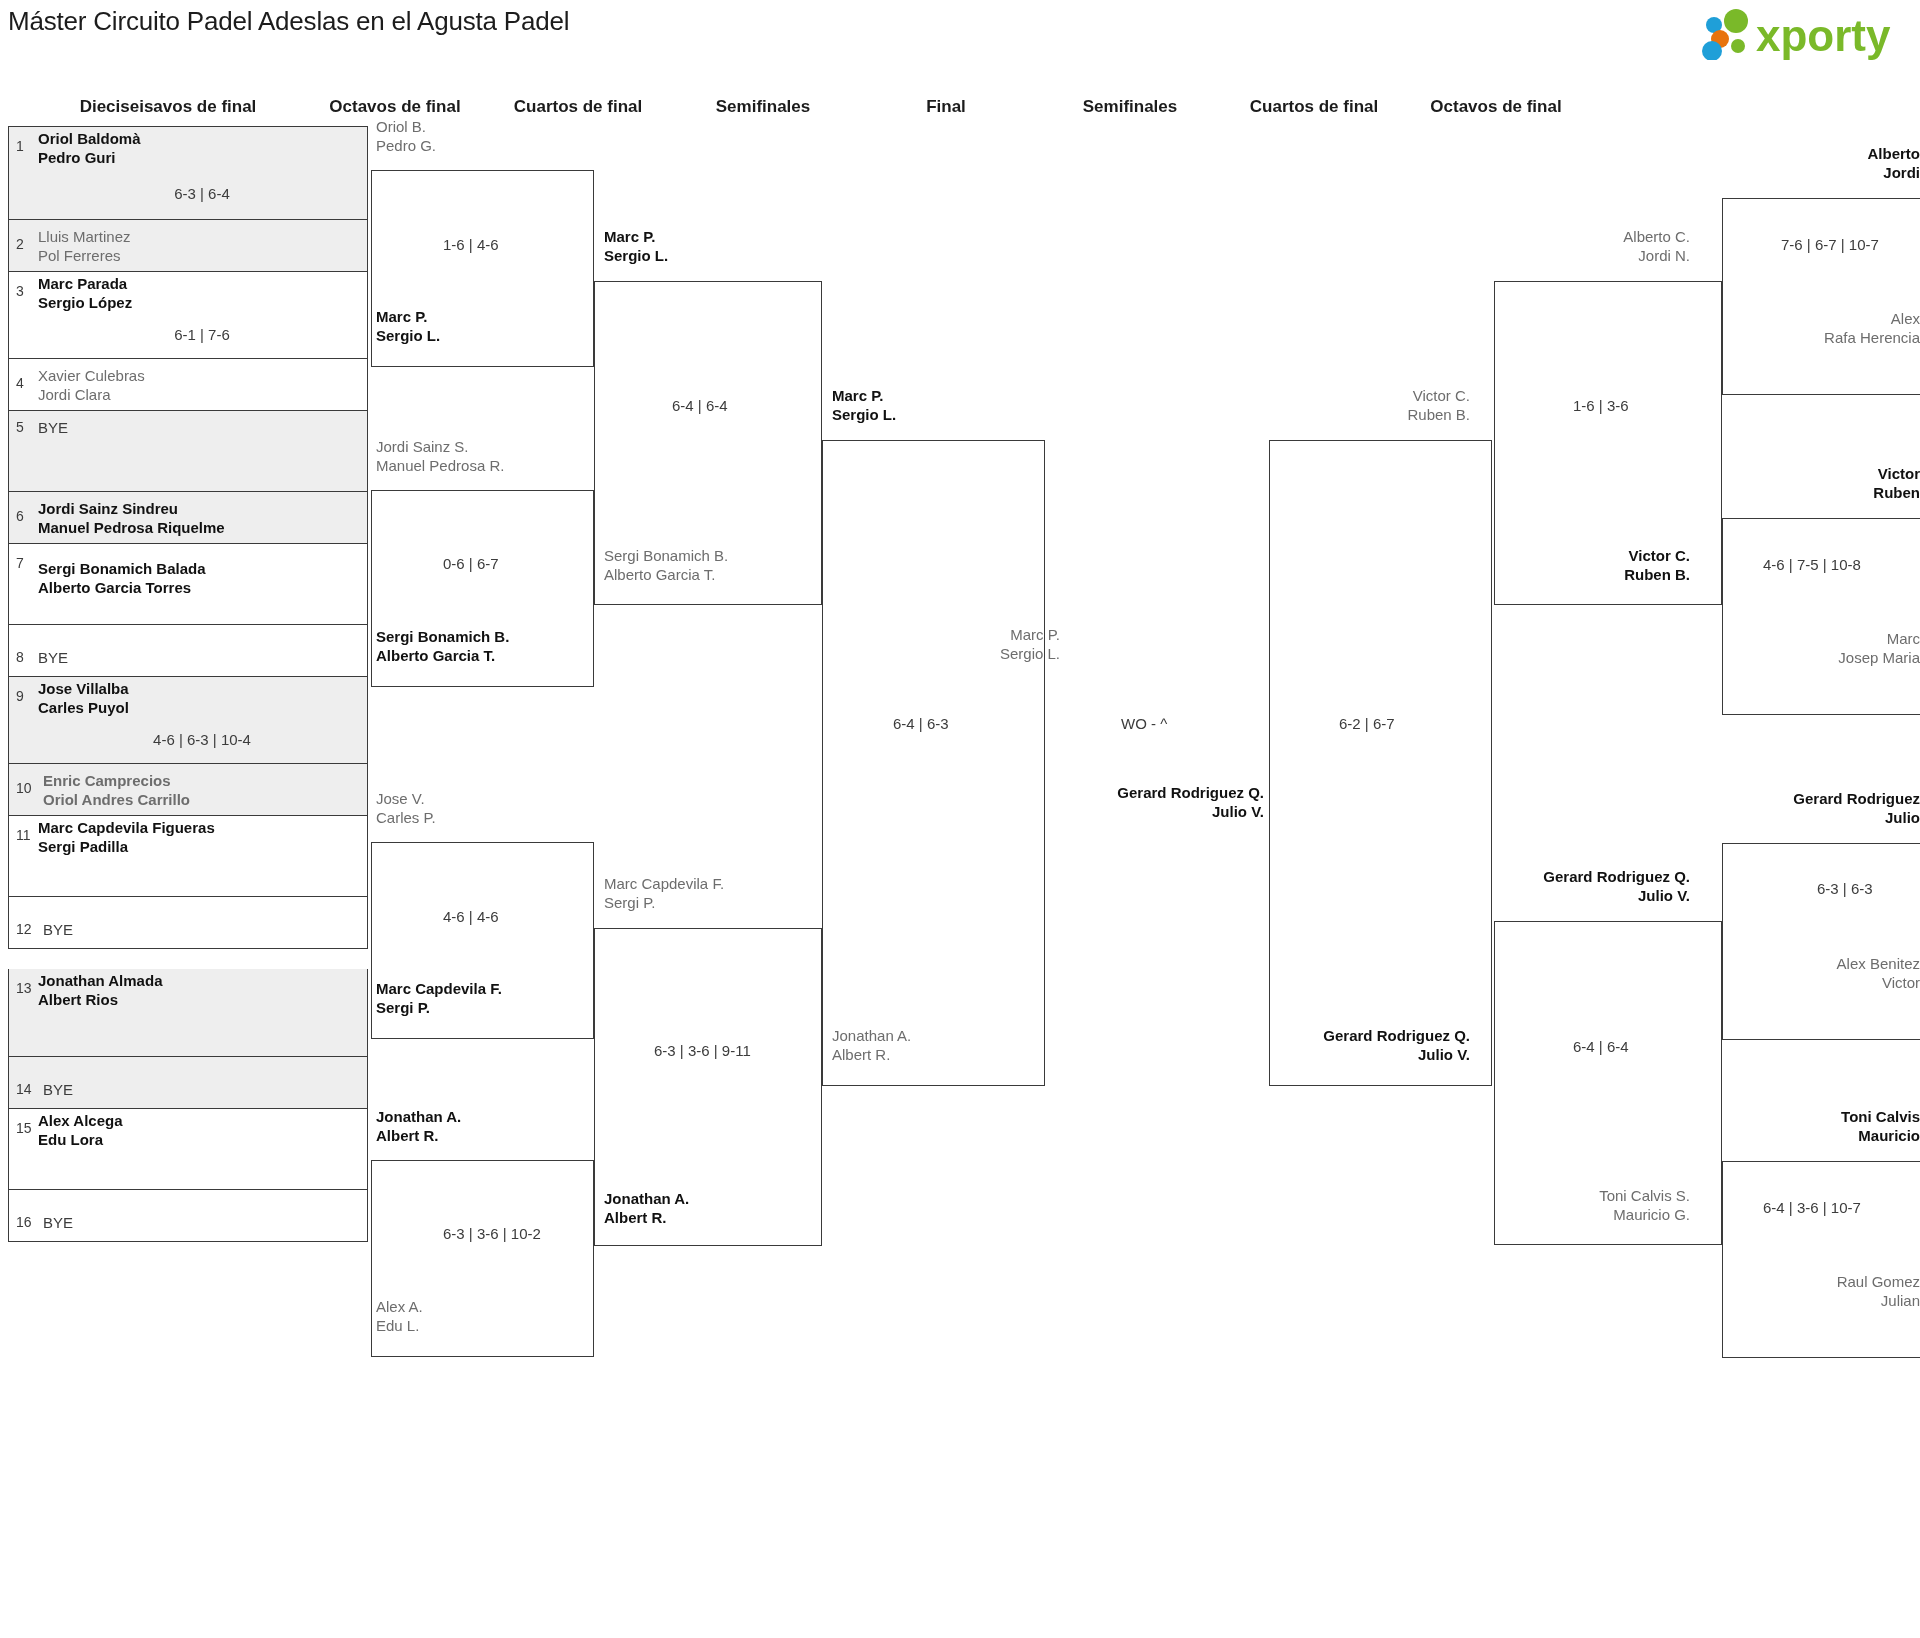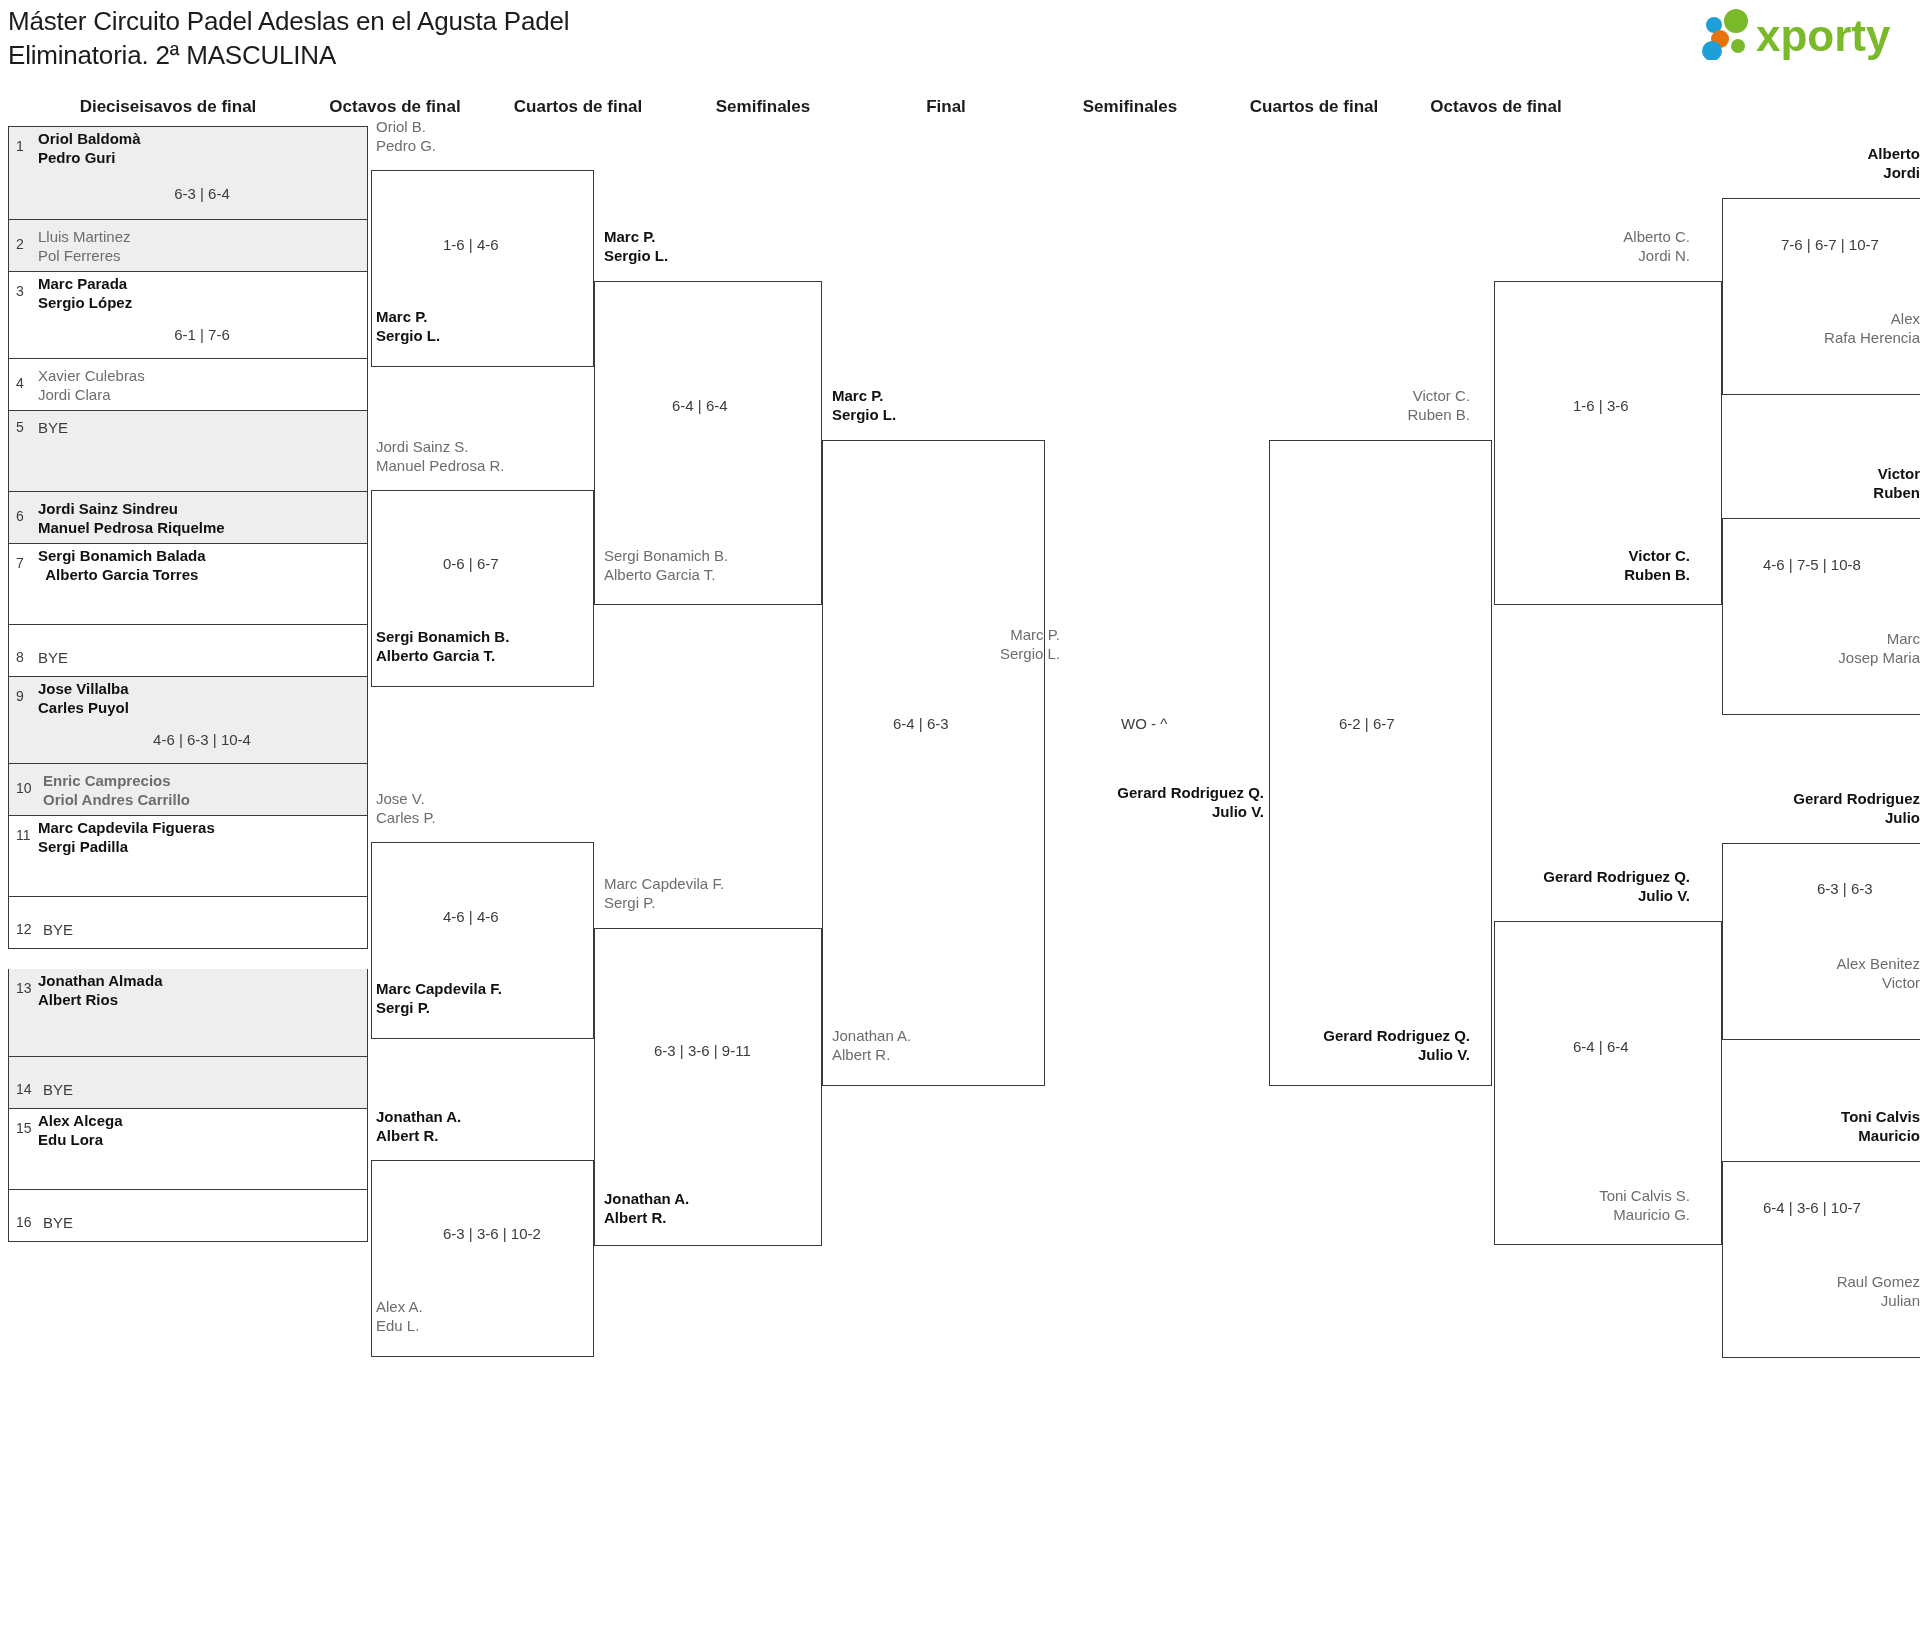--- a/index.html
+++ b/index.html
@@ -68,21 +68,20 @@
   .nm .l2{display:block;}
 </style>
 </head>
 <body>
 
 <div class="root">
 
   <div id="header">
     <div id="title-block">
       <div class="title-line">Máster Circuito Padel Adeslas en el Agusta Padel</div>
-      <div class="title-line">Eliminatoria. 2ª MASCULINA</div>
     </div>
 
     <div id="logo">
       <svg width="214" height="52" viewBox="0 0 214 52" xmlns="http://www.w3.org/2000/svg" aria-hidden="true">
         <circle cx="16" cy="17" r="8" fill="#1f9fd8"></circle>
         <circle cx="38" cy="13" r="12" fill="#7ab929"></circle>
         <circle cx="22" cy="31" r="9" fill="#e8730c"></circle>
         <circle cx="14" cy="43" r="10" fill="#1f9fd8"></circle>
         <circle cx="40" cy="38" r="7" fill="#7ab929"></circle>
         <text x="58" y="43" font-family="Liberation Sans, sans-serif" font-size="44" font-weight="700" fill="#7ab929">xporty</text>
@@ -140,21 +139,21 @@
     <div class="slot shade" style="height:52px;">
       <span class="seed" style="top:16px;">6</span>
       <span class="team win" style="top:8px;">
         <span>Jordi Sainz Sindreu</span><br>
         <span>Manuel Pedrosa Riquelme</span>
       </span>
     </div>
 
     <div class="slot" style="height:81px;">
       <span class="seed" style="top:11px;">7</span>
-      <span class="team win" style="top:3px;text-align:center;">
+      <span class="team win" style="top:16px;">
         <span>Sergi Bonamich Balada</span><br>
         <span>Alberto Garcia Torres</span>
       </span>
     </div>
     <div class="slot" style="height:52px;">
       <span class="seed" style="top:24px;">8</span>
       <span class="team bye" style="top:24px;">BYE</span>
     </div>
 
     <div class="slot shade" style="height:87px;">

